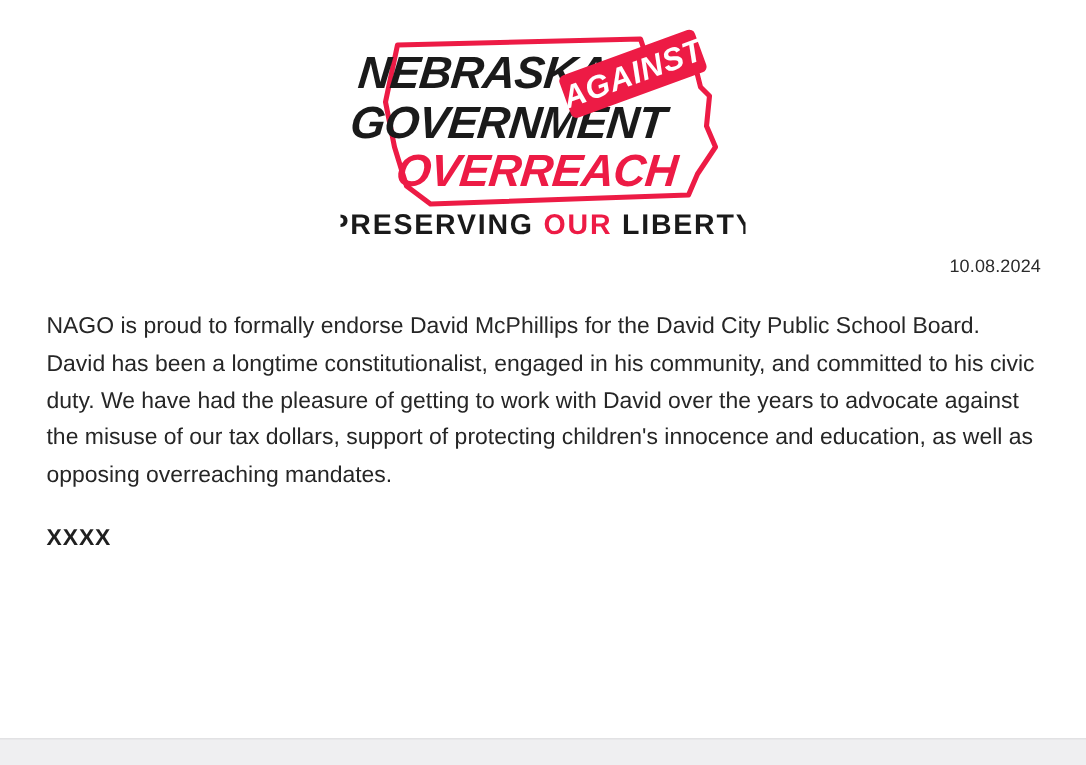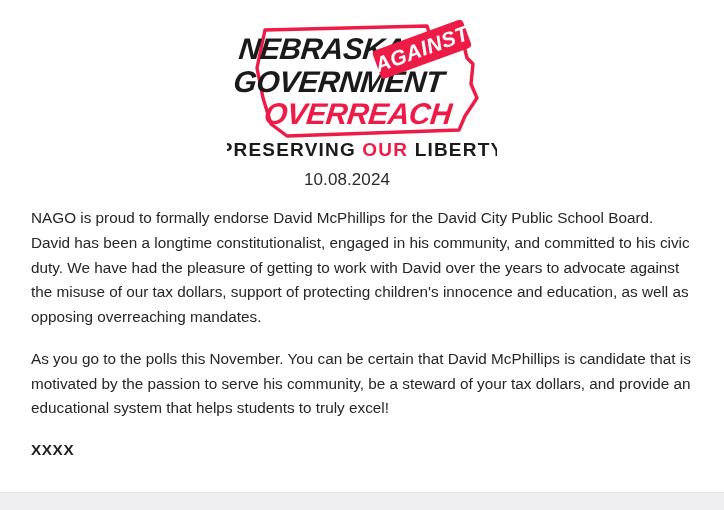--- a/index.html
+++ b/index.html
@@ -38,23 +38,23 @@
     height: 150px;
   }
   .logo svg {
     display: block;
     width: 270px;
     height: 150px;
   }
 
   
   .date-row {
-    text-align: center;
+    text-align: right;
     padding: 0 30px 0 0;
-    font-size: 17px;
+    font-size: 12px;
     color: #2b2b2b;
     letter-spacing: .1px;
     height: 22px;
   }
 
   
   .body-copy {
     padding: 14px 33px 0 31px;
     font-size: 15.3px;
     line-height: 1.62;
@@ -116,18 +116,17 @@
           </text>
         </g>
       </svg>
     </div>
   </div>
 
   <div class="date-row">10.08.2024</div>
 
   <div class="body-copy">
     <p>NAGO is proud to formally endorse David McPhillips for the David City Public School Board. David has been a longtime constitutionalist, engaged in his community, and committed to his civic duty. We have had the pleasure of getting to work with David over the years to advocate against the misuse of our tax dollars, support of protecting children's innocence and education, as well as opposing overreaching mandates.</p>
-    <p>As you go to the polls this November. You can be certain that David McPhillips is candidate that is motivated by the passion to serve his community, be a steward of your tax dollars, and provide an educational system that helps students to truly excel!</p>
     <div class="signoff">XXXX</div>
   </div>
 
   <div class="bottom-strip"></div>
 </div>
 
 </body></html>

